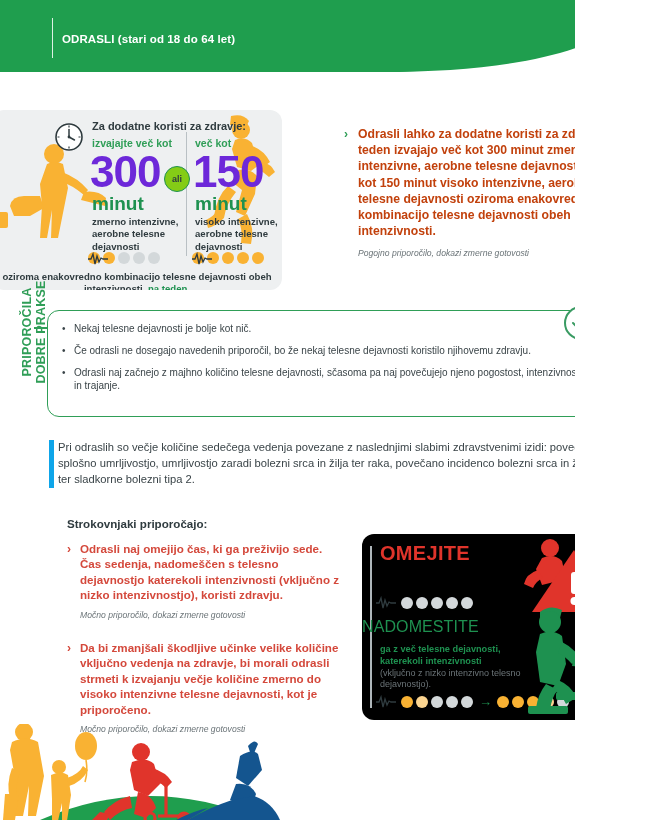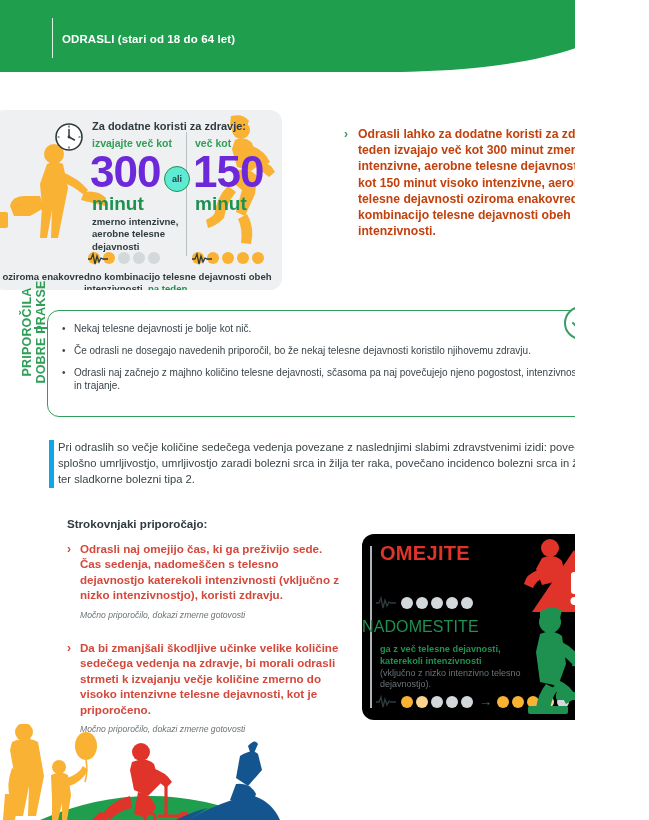--- a/index.html
+++ b/index.html
@@ -38,21 +38,21 @@
   .c1-num-r{position:absolute;left:201px;top:41px;}
   .minut{font-size:19px;font-weight:bold;color:#1e9150;line-height:1;}
   .c1-min-l{position:absolute;left:100px;top:84px;}
   .c1-min-r{position:absolute;left:203px;top:84px;}
   .c1-desc{font-size:9.6px;font-weight:bold;color:#2f3b3f;line-height:1.28;}
   .c1-desc-l{position:absolute;left:100px;top:106px;width:92px;}
   .c1-desc-r{position:absolute;left:203px;top:106px;width:86px;}
   .c1-divider{position:absolute;left:194px;top:22px;width:1px;height:124px;background:#b9c0c4;}
   .ali-badge{
     position:absolute;left:172px;top:56px;width:24px;height:24px;border-radius:50%;
-    background:#5eead4;border:1.4px solid #1e9150;
+    background:#84cc16;border:1.4px solid #1e9150;
     display:flex;align-items:center;justify-content:center;
     font-size:9px;font-weight:bold;color:#2f3b3f;
   }
   .dotrow{position:absolute;display:flex;align-items:center;gap:3px;}
   .dotrow .dot{width:12px;height:12px;border-radius:50%;}
   .wave{width:20px;height:14px;margin-right:2px;}
   .c1-dots-l{left:96px;top:142px;}
   .c1-dots-r{left:200px;top:142px;}
   .c1-foot{
     position:absolute;left:8px;top:161px;width:274px;text-align:center;
@@ -184,20 +184,21 @@
     <div class="c1-sub-l">izvajajte več kot</div>
     <div class="c1-sub-r">več kot</div>
 
     <div class="bignum c1-num-l">300</div>
     <div class="bignum c1-num-r">150</div>
 
     <div class="minut c1-min-l">minut</div>
     <div class="minut c1-min-r">minut</div>
 
     <div class="c1-desc c1-desc-l">zmerno intenzivne, aerobne telesne dejavnosti</div>
+    <div class="c1-desc c1-desc-r">visoko intenzivne, aerobne telesne dejavnosti</div>
 
     <div class="ali-badge">ali</div>
 
     <div class="dotrow c1-dots-l">
       <svg class="wave" viewBox="0 0 20 14">
         <polyline points="0,7 3,7 5,2 7,12 9,4 11,10 13,6 15,7 20,7" fill="none" stroke="#2f3b3f" stroke-width="1.3"></polyline>
       </svg>
       <span class="dot" style="background:#f9b233"></span>
       <span class="dot" style="background:#f9b233"></span>
       <span class="dot" style="background:#d3d8da"></span>
@@ -218,20 +219,21 @@
 
     <div class="c1-foot">
       <span>oziroma enakovredno kombinacijo telesne dejavnosti obeh intenzivnosti,</span>
       <span class="hl">na teden.</span>
     </div>
   </div>
 
   <div class="rtext">
     <span class="chev">›</span>
     <p>Odrasli lahko za dodatne koristi za zdravje čez teden izvajajo več kot 300 minut zmerno intenzivne, aerobne telesne dejavnosti ali več kot 150 minut visoko intenzivne, aerobne telesne dejavnosti oziroma enakovredno kombinacijo telesne dejavnosti obeh intenzivnosti.</p>
+    <p class="note">Pogojno priporočilo, dokazi zmerne gotovosti</p>
   </div>
 
   <div class="gp-label">
     <div>PRIPOROČILA</div>
     <div>DOBRE PRAKSE</div>
   </div>
   <div class="gp-tick"></div>
 
   <div class="gp-box"></div>
   <div class="gp-list">
@@ -249,21 +251,21 @@
   <div class="exp-title">Strokovnjaki priporočajo:</div>
 
   <div class="exp-item exp-1">
     <span class="chev">›</span>
     <p>Odrasli naj omejijo čas, ki ga preživijo sede. Čas sedenja, nadomeščen s telesno dejavnostjo katerekoli intenzivnosti (vključno z nizko intenzivnostjo), koristi zdravju.</p>
     <p class="note">Močno priporočilo, dokazi zmerne gotovosti</p>
   </div>
 
   <div class="exp-item exp-2">
     <span class="chev">›</span>
-    <p>Da bi zmanjšali škodljive učinke velike količine sedečega vedenja na zdravje, bi morali odrasli strmeti k izvajanju večje količine zmerno do visoko intenzivne telesne dejavnosti, kot je priporočeno.</p>
+    <p>Da bi zmanjšali škodljive učinke velike količine vključno vedenja na zdravje, bi morali odrasli strmeti k izvajanju večje količine zmerno do visoko intenzivne telesne dejavnosti, kot je priporočeno.</p>
     <p class="note">Močno priporočilo, dokazi zmerne gotovosti</p>
   </div>
 
   <div class="card2">
     <div class="leftbar"></div>
 
     <div class="c2-omejite">OMEJITE</div>
 
     <div class="dotrow c2-dots-1">
       <svg class="wave" viewBox="0 0 20 14">

